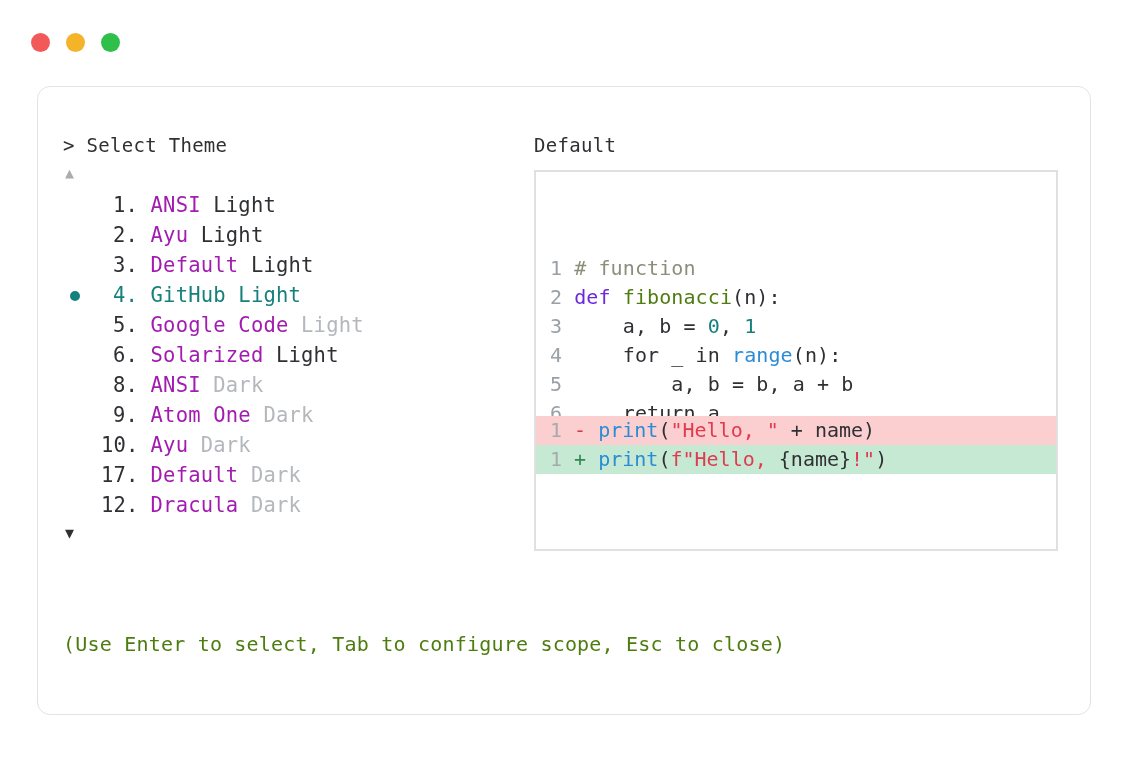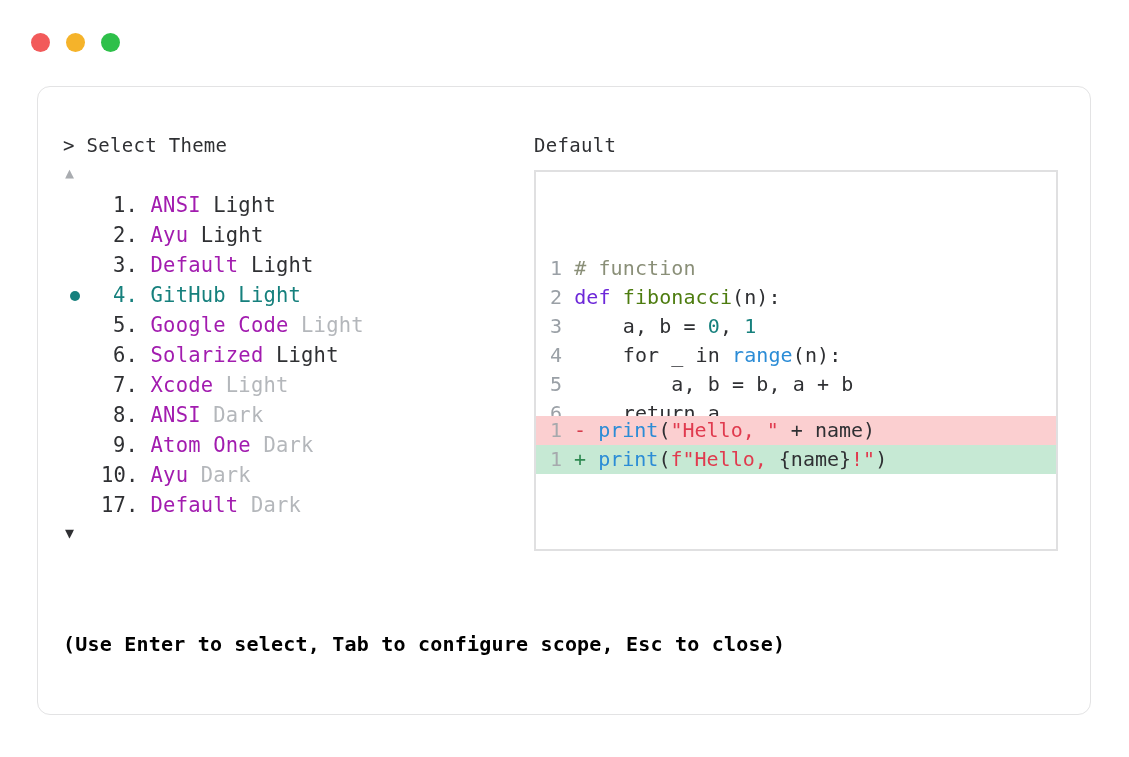--- a/index.html
+++ b/index.html
@@ -181,24 +181,23 @@
   .sign-minus { color: #d63a4a; }
   .sign-plus  { color: #2f8a52; }
 
   
   .hint {
     position: absolute;
     left: 25px;
     top: 543px;
     font-size: 20px;
     line-height: 28px;
-    color: #000000;
+    color: #4d7c0f;
     letter-spacing: 0.2px;
     white-space: pre;
-    font-weight: bold;
   }
 </style>
 </head>
 <body>
 
 <div class="traffic-lights">
   <span class="dot" style="background: rgb(242, 90, 90);"></span>
   <span class="dot" style="background: rgb(245, 179, 42);"></span>
   <span class="dot" style="background: rgb(46, 192, 74);"></span>
 </div>
@@ -209,25 +208,25 @@
     <div class="left-col">
       <div class="col-title">&gt; Select Theme</div>
       <div class="scroll-arrow up">▲</div>
       <div class="theme-list">
           <div class="theme-item"><span class="idx">1.</span><span class="name"> ANSI</span><span class="variant"> Light</span></div>
           <div class="theme-item"><span class="idx">2.</span><span class="name"> Ayu</span><span class="variant"> Light</span></div>
           <div class="theme-item"><span class="idx">3.</span><span class="name"> Default</span><span class="variant"> Light</span></div>
           <div class="theme-item selected"><span class="bullet"></span><span class="idx">4.</span><span class="name"> GitHub</span><span class="variant"> Light</span></div>
           <div class="theme-item"><span class="idx">5.</span><span class="name"> Google Code</span><span class="variant muted"> Light</span></div>
           <div class="theme-item"><span class="idx">6.</span><span class="name"> Solarized</span><span class="variant"> Light</span></div>
-          <div class="theme-item"><span class="idx">7.</span><span class="name"> Xcode</span><span class="variant muted"> Light</span></div>
           <div class="theme-item"><span class="idx">8.</span><span class="name"> ANSI</span><span class="variant muted"> Dark</span></div>
           <div class="theme-item"><span class="idx">9.</span><span class="name"> Atom One</span><span class="variant muted"> Dark</span></div>
           <div class="theme-item"><span class="idx">10.</span><span class="name"> Ayu</span><span class="variant muted"> Dark</span></div>
           <div class="theme-item"><span class="idx">17.</span><span class="name"> Default</span><span class="variant muted"> Dark</span></div>
+          <div class="theme-item"><span class="idx">12.</span><span class="name"> Dracula</span><span class="variant muted"> Dark</span></div>
         </div>
       <div class="scroll-arrow down">▼</div>
     </div>
 
     <div class="right-col">
       <div class="col-title">Default</div>
       <div class="preview-box">
         <div class="code">
             <div class="code-line"><span class="ln">1</span><span class="tok-plain"> </span><span class="tok-comment"># function</span></div>
             <div class="code-line"><span class="ln">2</span><span class="tok-plain"> </span><span class="tok-kw">def </span><span class="tok-fn">fibonacci</span><span class="tok-plain">(n):</span></div>

